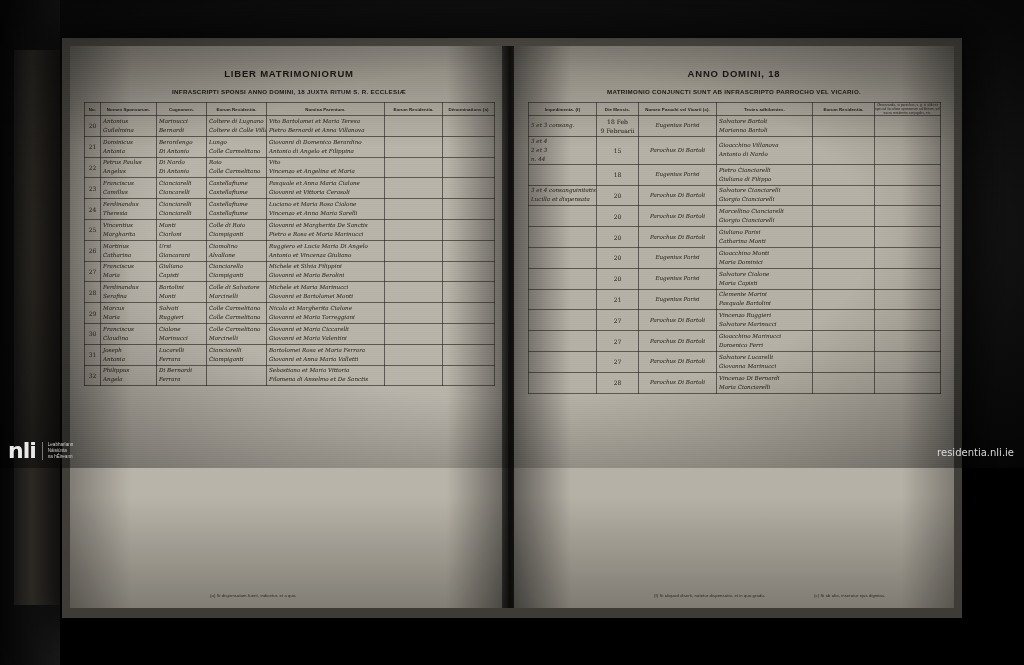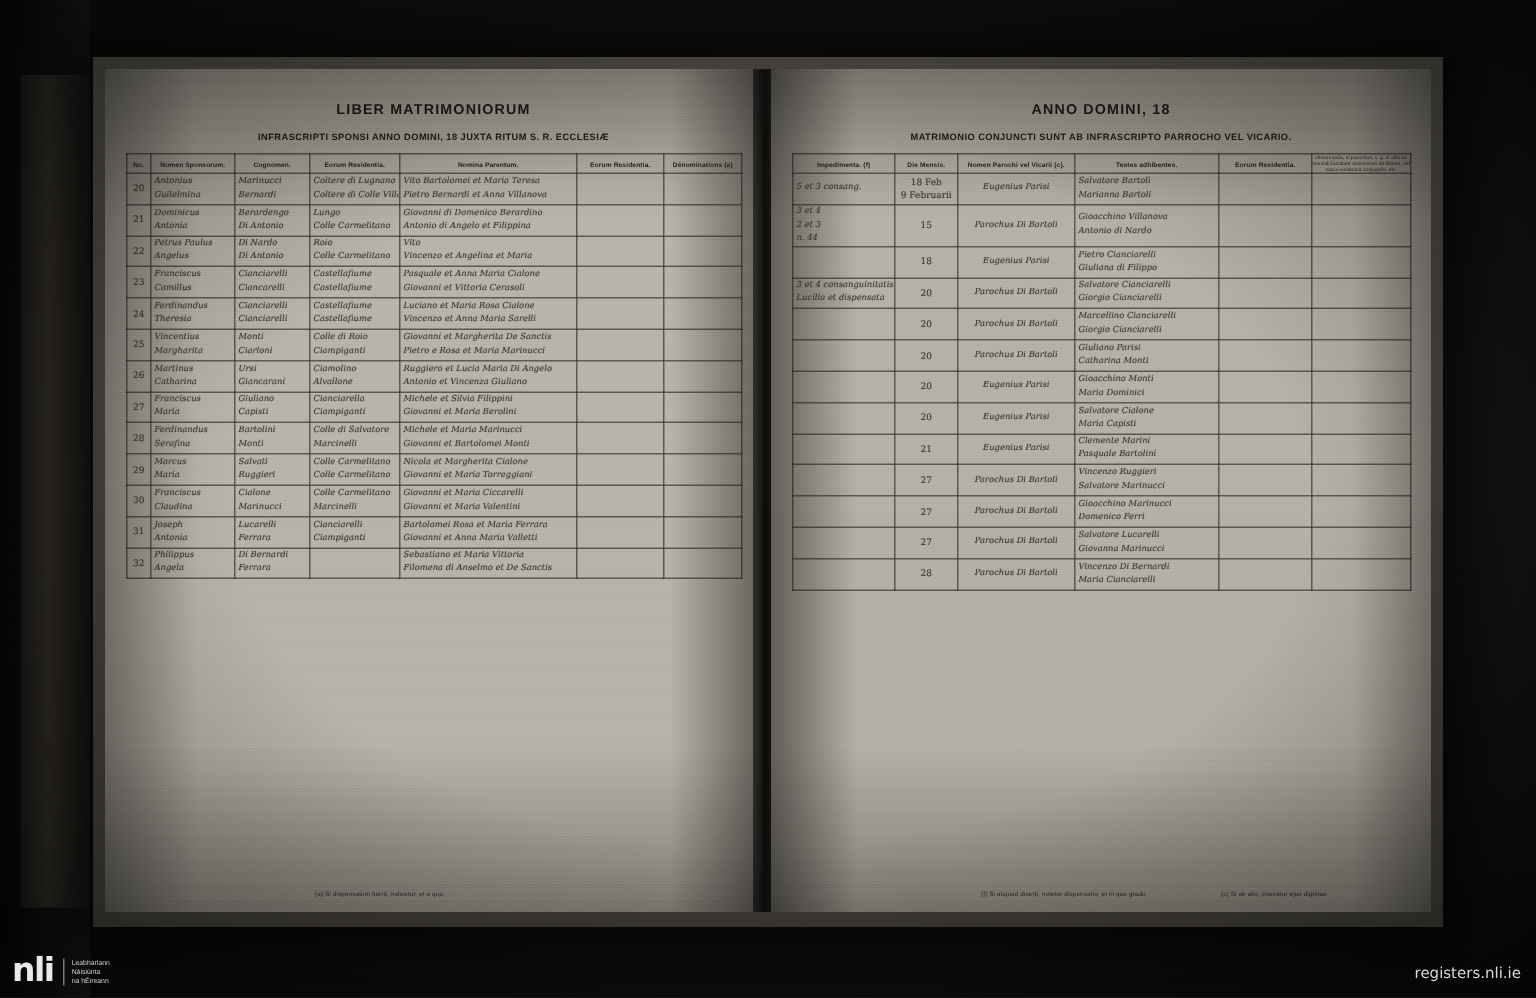--- a/index.html
+++ b/index.html
@@ -9,21 +9,21 @@
   }
   body {
     width: 1024px;
     height: 665px;
     overflow: hidden;
     font-family: "Liberation Sans", sans-serif;
   }
   .viewer {
     position: relative;
     width: 1024px;
-    height: 665px;
+    height: 468px;
     background: #0a0a0a;
   }
   
   .surround {
     position: absolute;
     inset: 0;
     background:
       radial-gradient(ellipse 90% 70% at 50% 46%, #2a2a2a 0%, #141414 55%, #070707 100%);
   }
   .left-dark-strip {
@@ -1228,14 +1228,14 @@
   <div class="grain"></div>
 
   <div class="footer-logo">
     <span class="nli-mark">nli</span>
     <span class="nli-sub">
       <span>Leabharlann</span><br>
       <span>Náisiúnta</span><br>
       <span>na hÉireann</span>
     </span>
   </div>
-  <div class="site-url">registers.nli.ie</div>
+  <div class="site-url">residentia.nli.ie</div>
 </div>
 
 </body></html>

